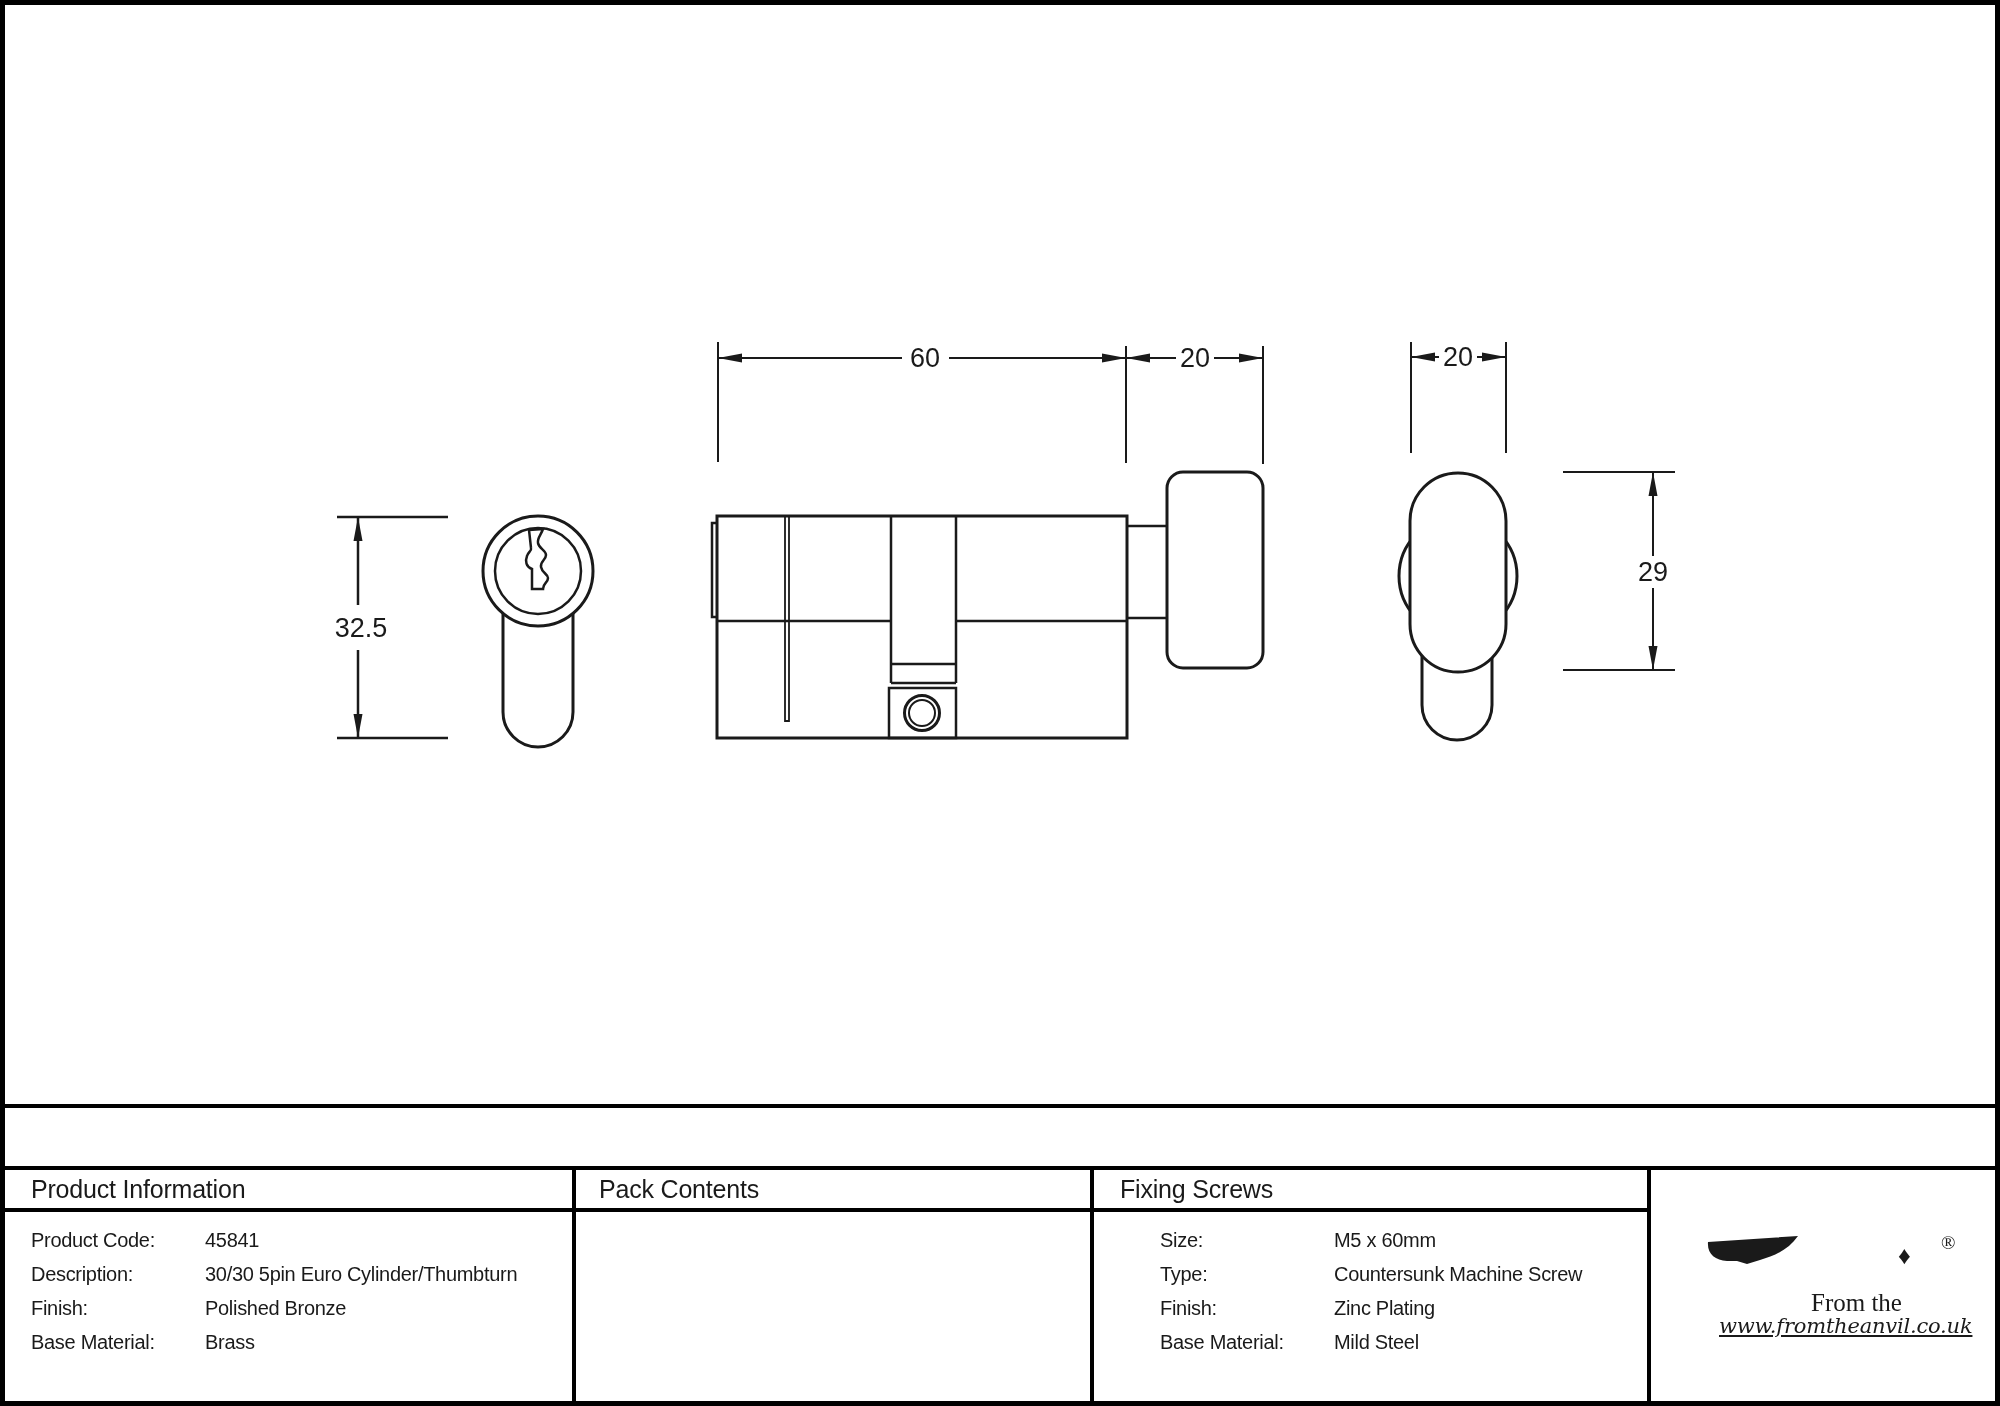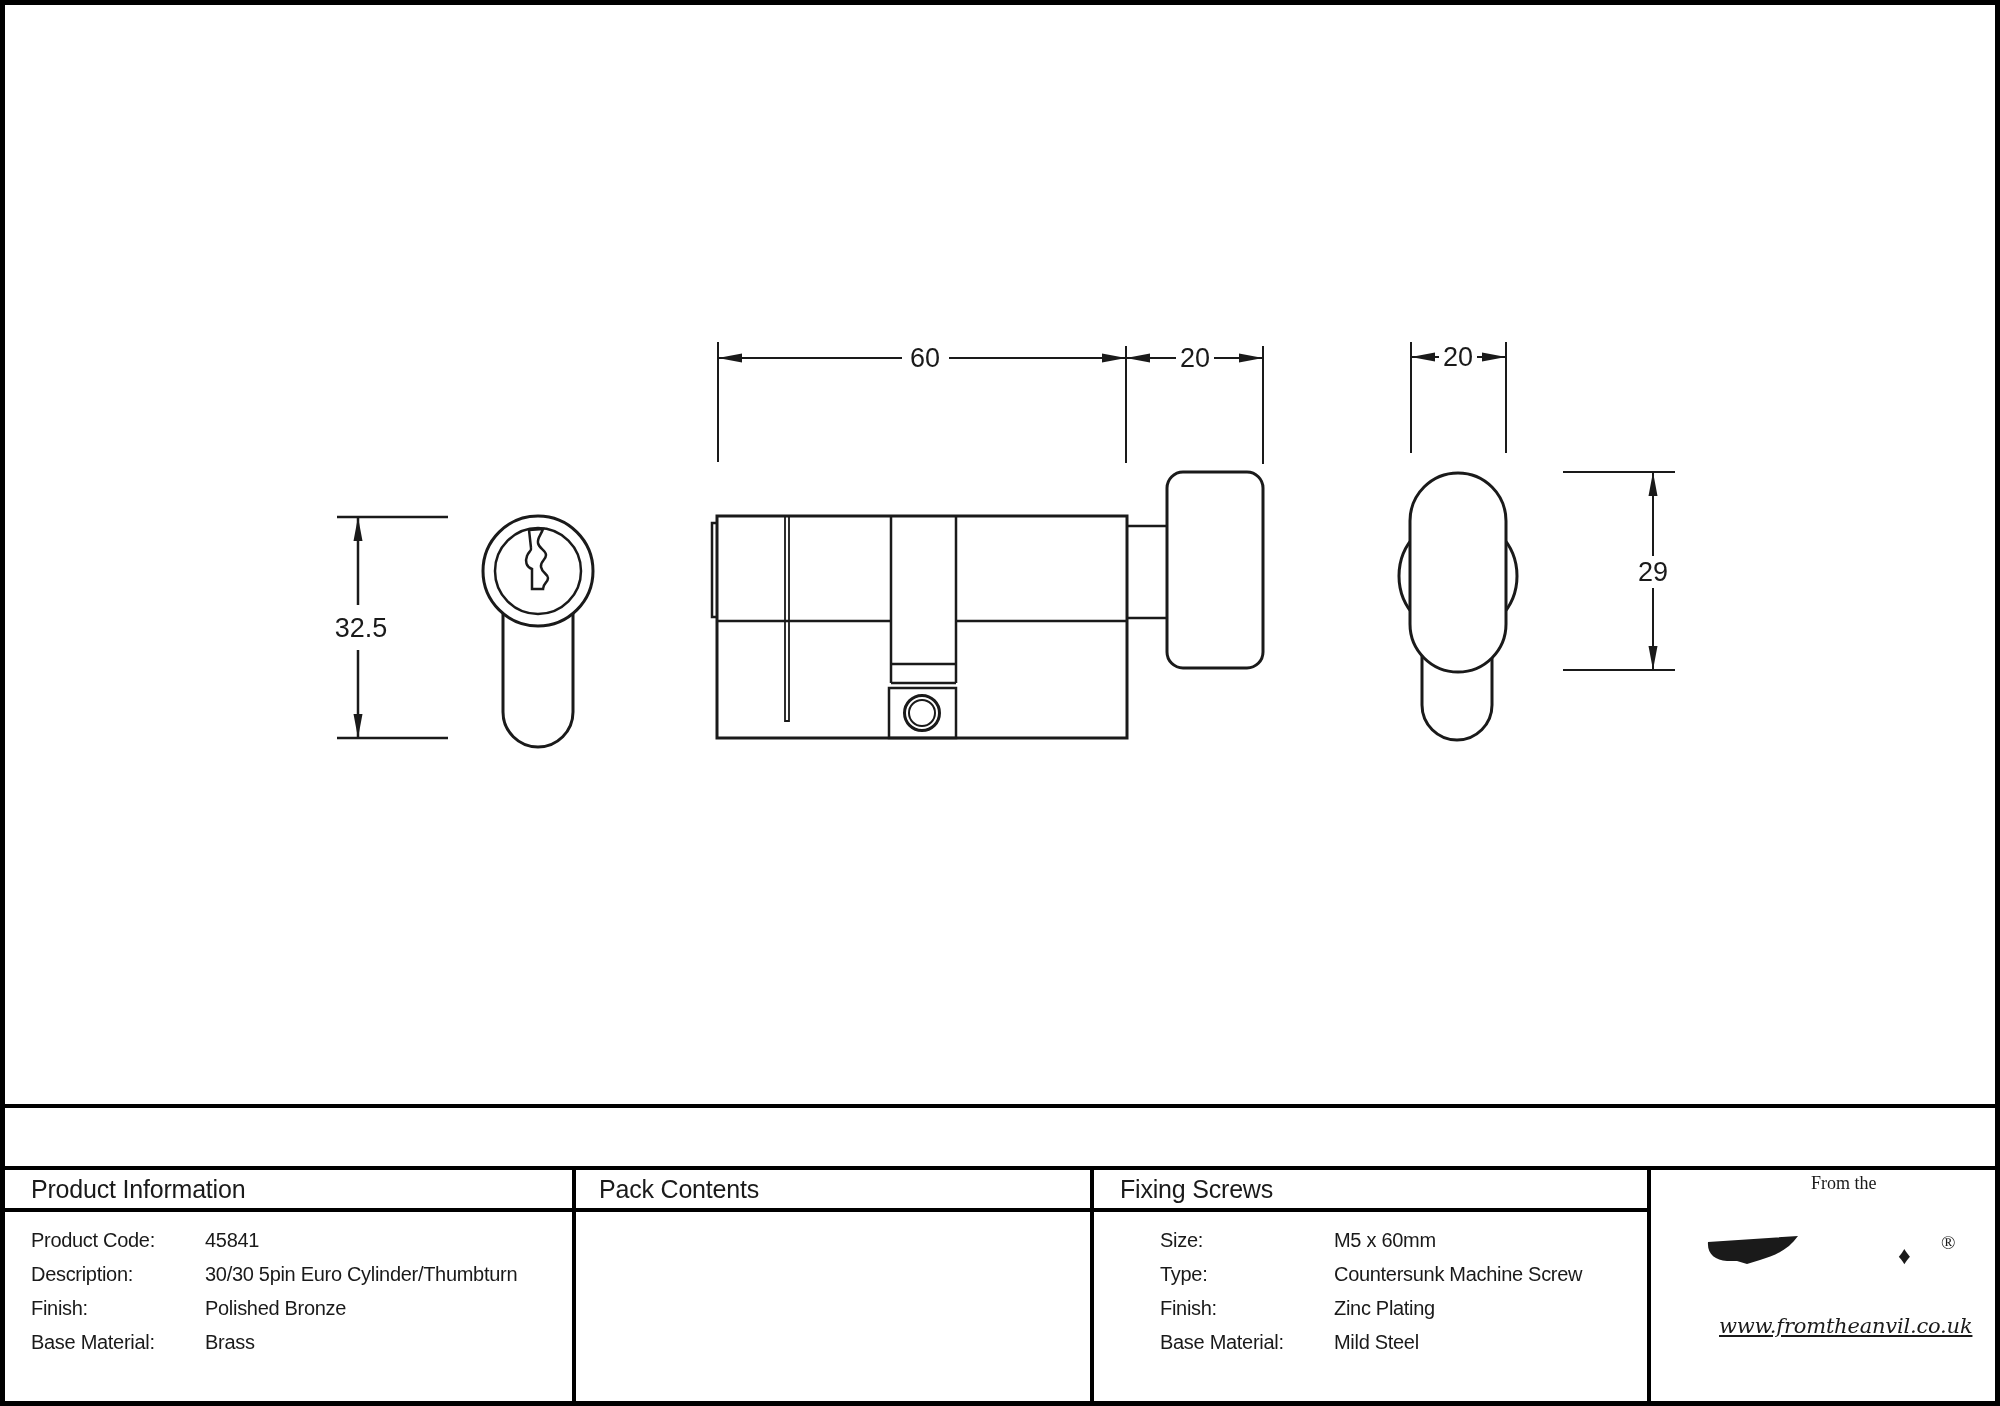--- a/index.html
+++ b/index.html
@@ -19,21 +19,21 @@
   .vline{position:absolute;background:#000;width:4px;}
   .note-row{position:absolute;left:21px;top:1099px;width:1960px;height:62px;display:flex;align-items:center;font-size:25px;letter-spacing:-0.2px;}
   .hdr{position:absolute;height:38px;display:flex;align-items:center;font-size:25px;letter-spacing:-0.2px;}
   .cells{position:absolute;font-size:20px;letter-spacing:-0.3px;}
   .trow{display:flex;height:34px;align-items:center;}
   .trow .lbl{flex:0 0 174px;}
   .pc-row{height:34px;display:flex;align-items:center;}
   .logo{position:absolute;left:1646px;top:1165px;width:349px;height:236px;}
   .anvil-top{position:absolute;left:1701px;top:1230px;}
   .brand-name{position:absolute;left:1702px;top:1240px;font-family:"Liberation Serif",serif;font-size:80px;line-height:1;letter-spacing:2px;color:#1a1a1a;}
-  .brand-tagline{position:absolute;left:1806px;top:1168px;font-family:"Liberation Serif",serif;font-size:18px;color:#1a1a1a;}
+  .brand-tagline{position:absolute;left:1806px;top:1284px;font-family:"Liberation Serif",serif;font-size:25px;color:#1a1a1a;}
   .brand-diamond{position:absolute;left:1893px;top:1236px;font-size:25px;color:#1a1a1a;}
   .brand-reg{position:absolute;left:1936px;top:1227px;font-size:19px;font-family:"Liberation Serif",serif;color:#1a1a1a;}
   .brand-url{position:absolute;left:1714px;top:1309px;font-family:"DejaVu Serif",serif;font-style:italic;font-size:21px;letter-spacing:-0.2px;color:#1a1a1a;text-decoration:underline;}
 </style>
 </head>
 <body>
 
 <div class="page">
 
   <svg class="drawing-svg" viewBox="0 0 2000 1406" fill="none" stroke="#1a1a1a">

